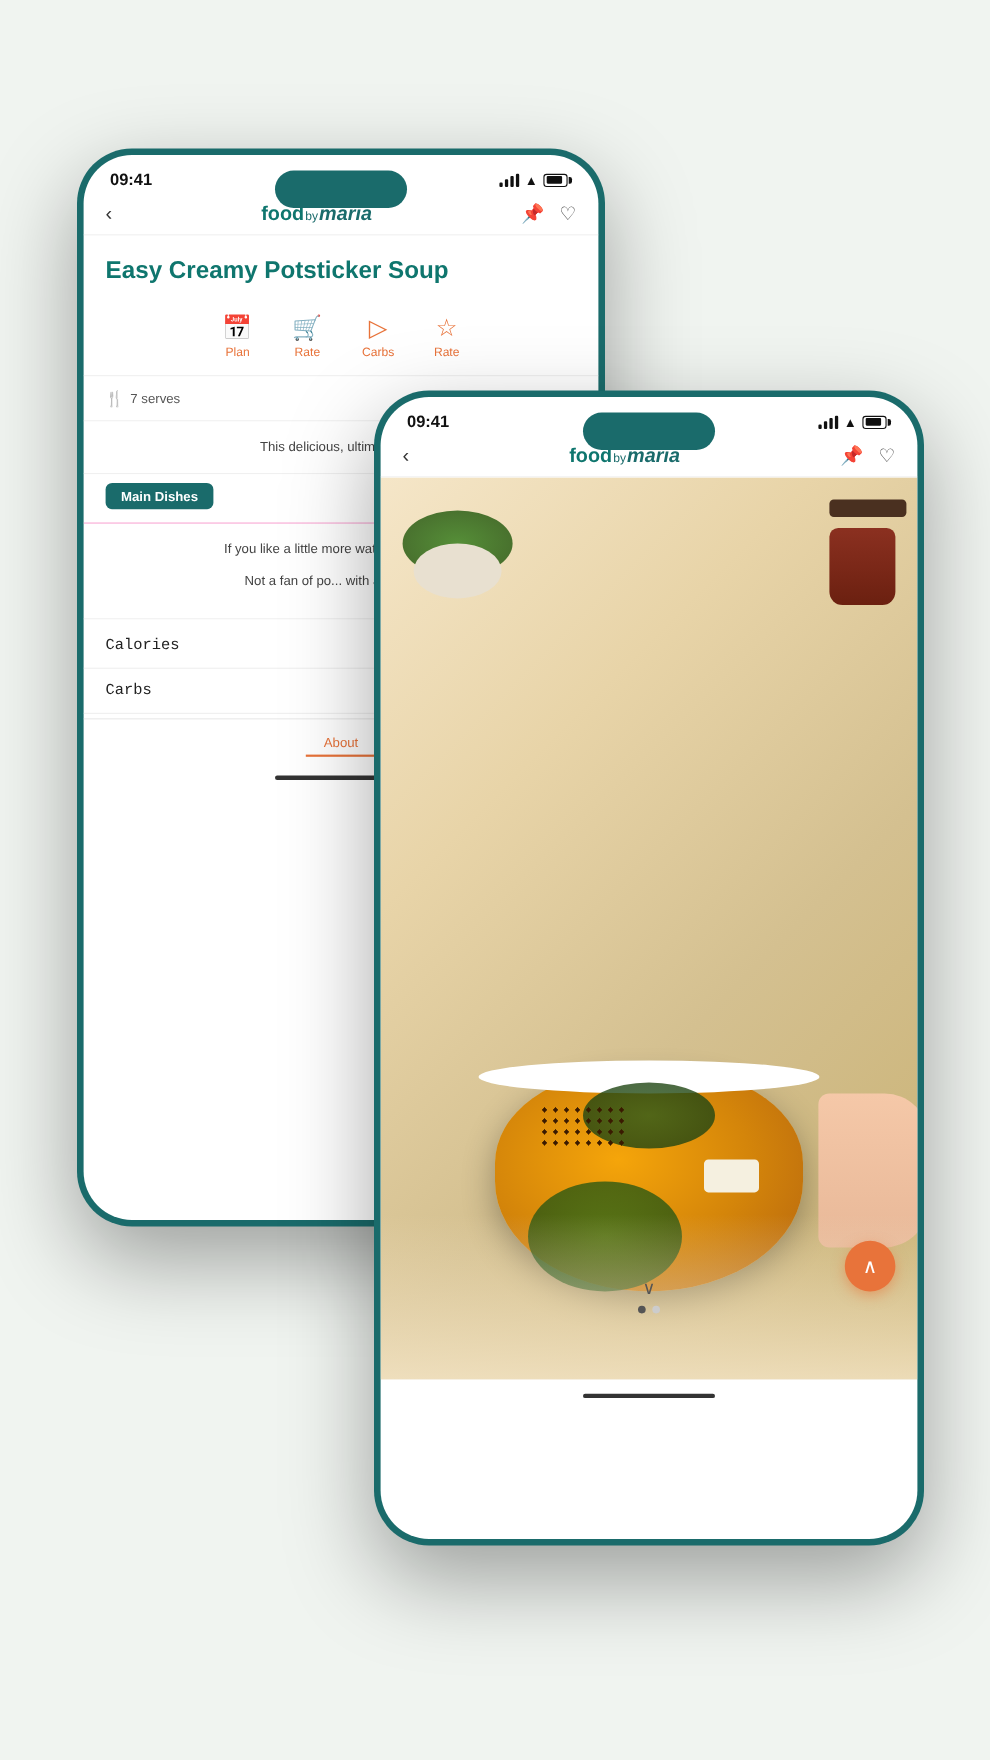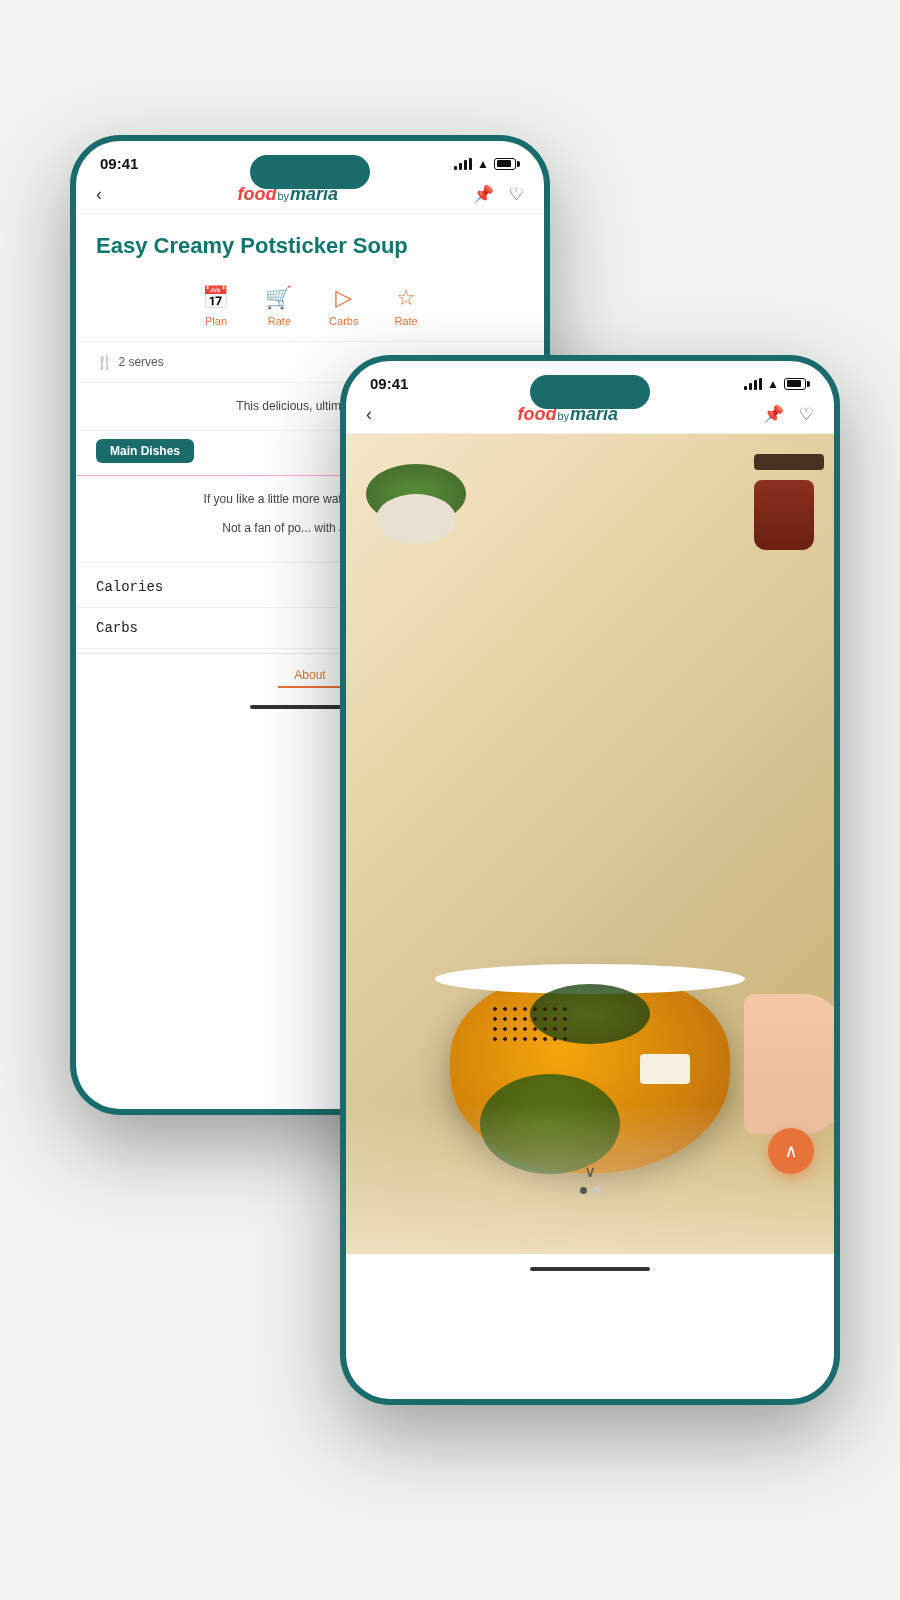--- a/index.html
+++ b/index.html
@@ -171,22 +171,21 @@
 
     .app-logo {
       display: flex;
       align-items: baseline;
       gap: 0;
     }
 
     .logo-food {
       font-size: 18px;
       font-weight: 700;
-      color: #ef4444;
-      font-style: italic;
+      color: #0f766e;
     }
 
     .logo-by {
       font-size: 11px;
       font-weight: 500;
       color: #1a6b6b;
       vertical-align: super;
       margin: 0 1px;
     }
 
@@ -626,21 +625,21 @@
           </div>
           <div class="action-item">
             <span class="action-icon">☆</span>
             <span class="action-label">Rate</span>
           </div>
         </div>
 
         <div class="recipe-meta">
           <div class="meta-item">
             <span class="meta-icon">🍴</span>
-            <span>2 serves</span>
+            <span>7 serves</span>
           </div>
         </div>
 
         <div class="recipe-desc">
           <span>This delicious, ultimate fla...</span>
         </div>
 
         <div class="tag-row">
           <span class="tag-badge">Main Dishes</span>
         </div>

